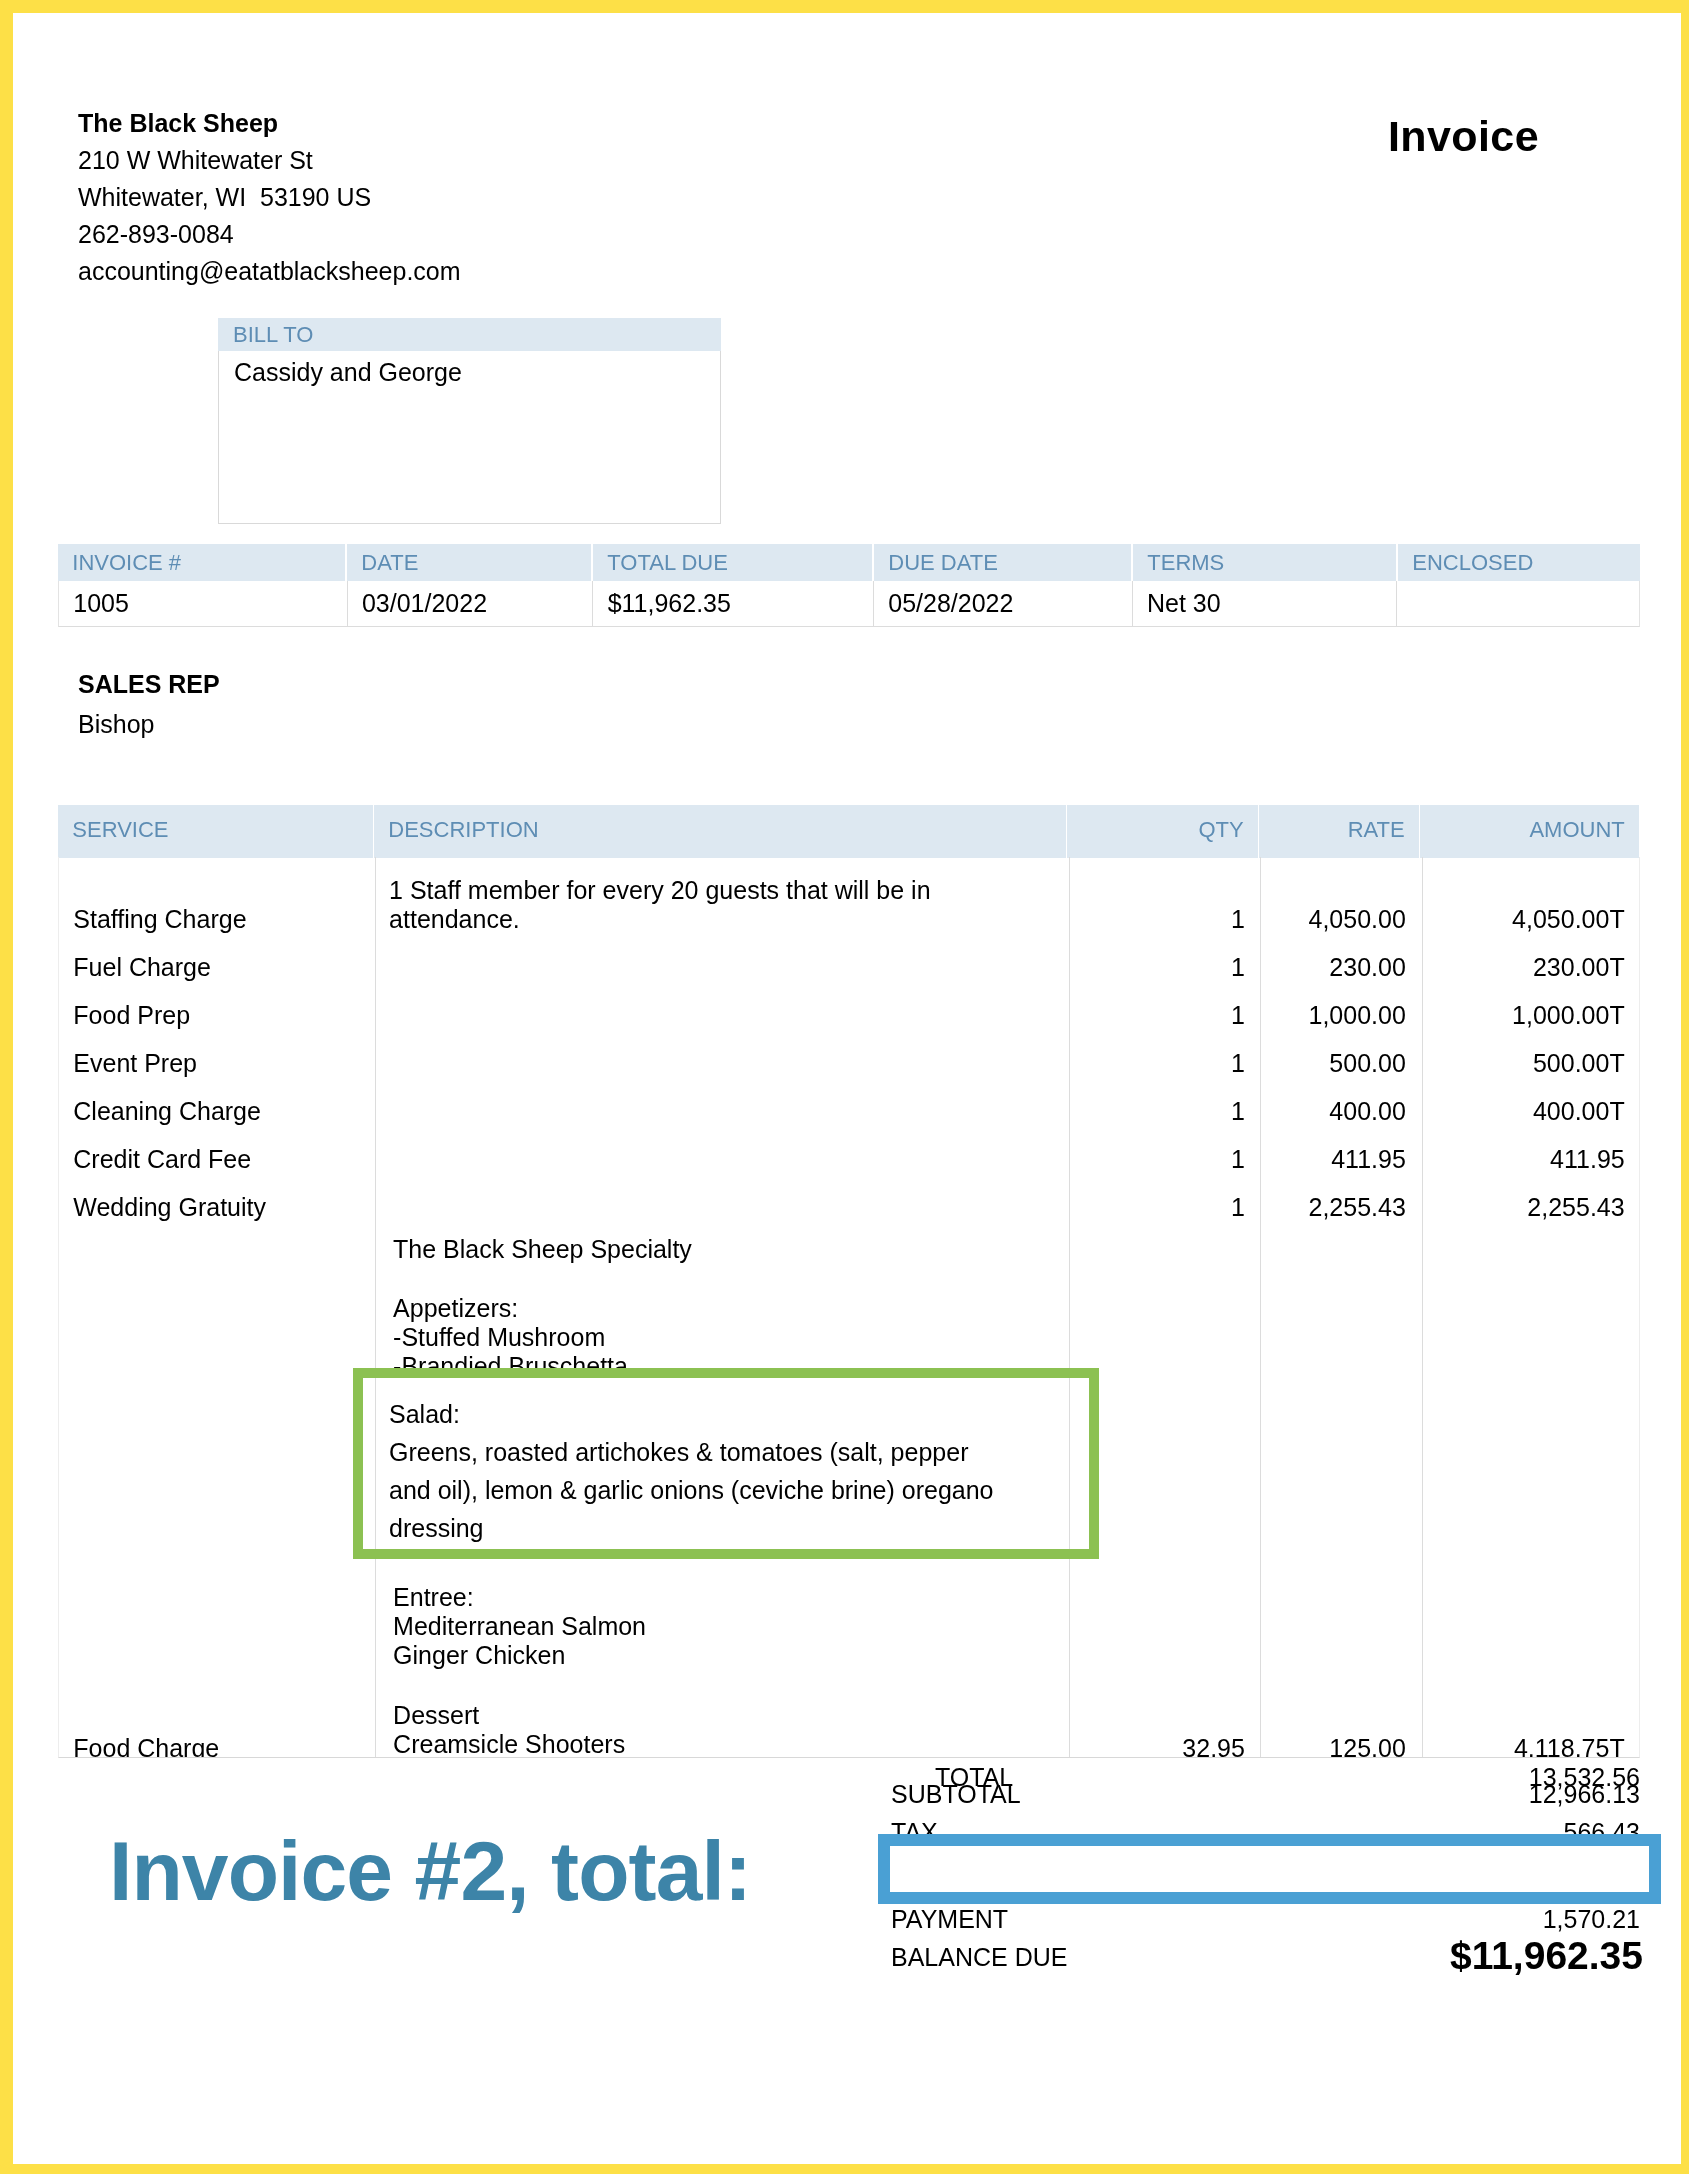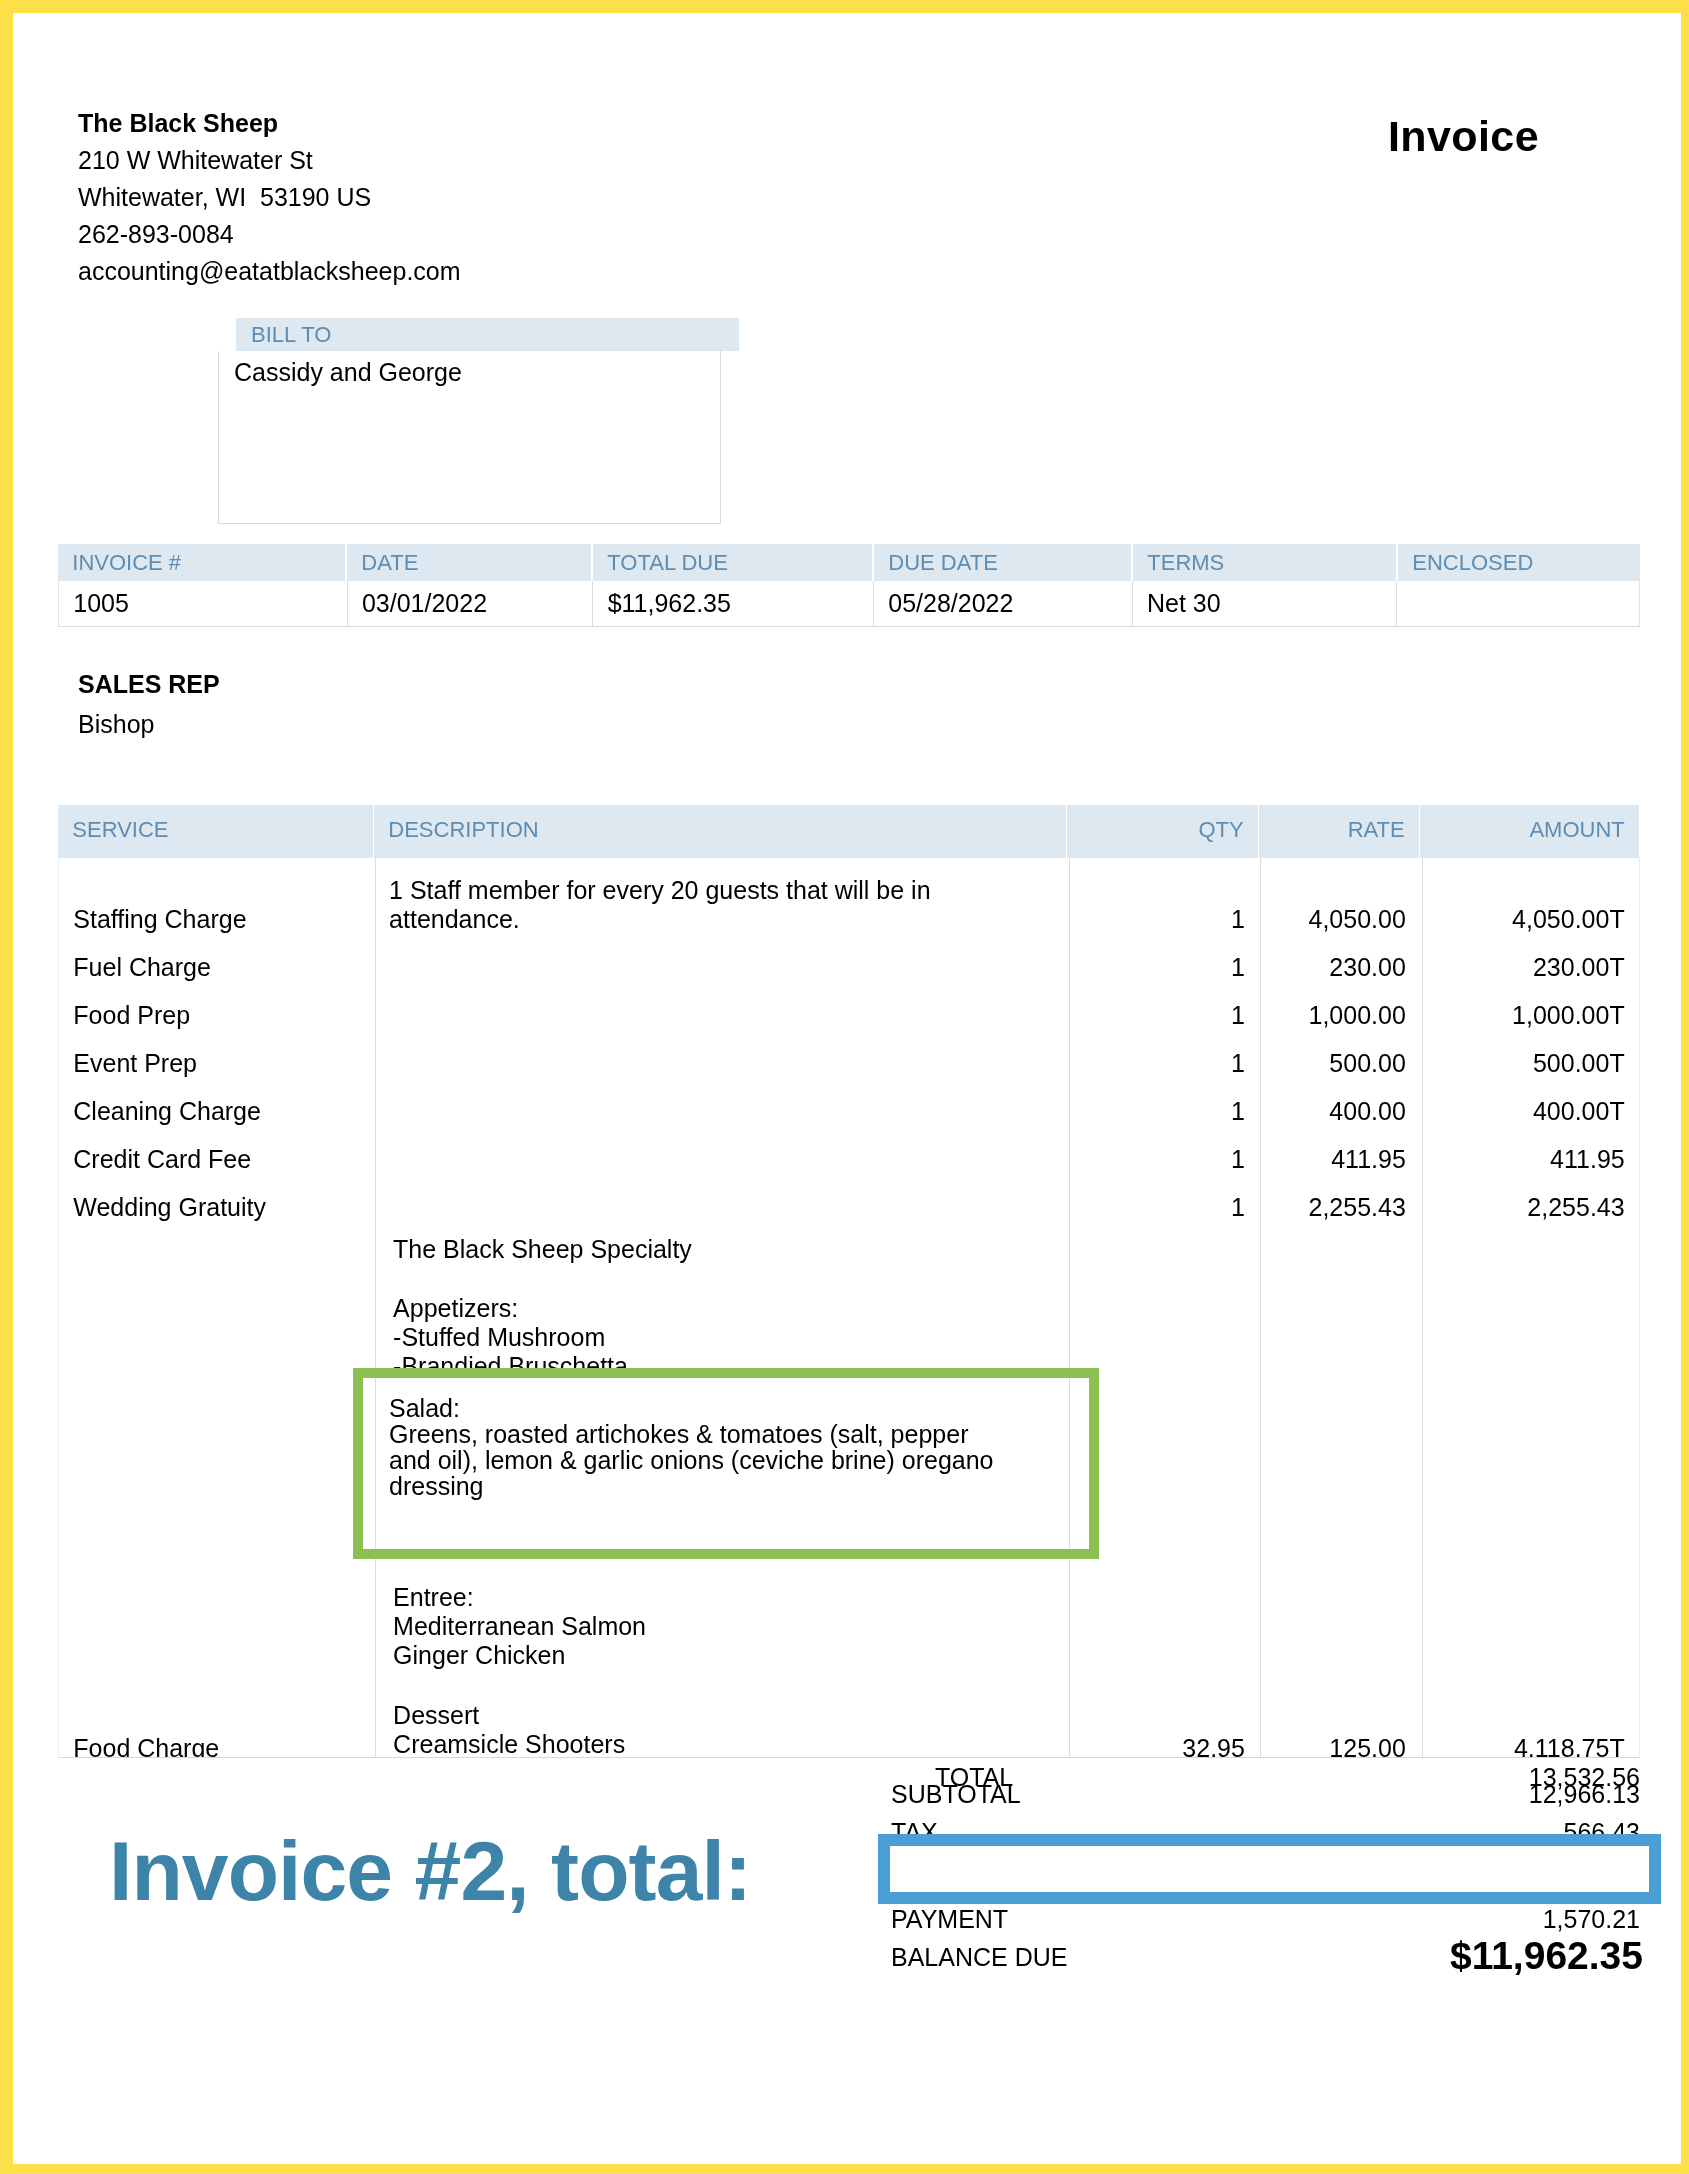--- a/index.html
+++ b/index.html
@@ -20,21 +20,21 @@
   .preline{white-space:pre-line;}
 
   
   .company{position:absolute;left:78px;top:105px;font-size:25px;line-height:37px;}
   .company-name{font-weight:bold;}
 
   
   .invoice-title{position:absolute;left:1388px;top:112px;font-size:43px;font-weight:600;letter-spacing:0.4px;}
 
   
-  .billto-header{position:absolute;left:236px;top:318px;width:503px;height:33px;
+  .billto-header{position:absolute;left:218px;top:318px;width:503px;height:33px;
     background:#dde8f1;color:#5e8db4;font-size:22px;line-height:33px;padding-left:15px;}
   .billto-body{position:absolute;left:218px;top:351px;width:503px;height:173px;
     border:0.9px solid #d9d9d9;border-top:none;background:#fff;
     font-size:25px;padding:7.1px 15px;}
 
   
   .meta-table{position:absolute;left:58px;top:544px;width:1582px;}
   .meta-head{display:flex;height:37px;}
   .meta-head .cell{background:#dde8f1;color:#5e8db4;font-size:22px;line-height:37px;
     padding-left:14.3px;border-right:2.7px solid #ffffff;}
@@ -72,21 +72,21 @@
   .rh-std{min-height:48px;}
 
   .desc-block{margin:4px;}
   .mt-gap{margin-top:30px;}
   .mt-entree{margin-top:202px;}
   .mt-dessert{margin-top:31px;}
 
   
   .green-box{position:absolute;left:294px;top:511px;width:746px;height:191px;
     border:10.7px solid #8cc152;background:transparent;
-    font-size:25px;line-height:26px;padding:17px 16px 0 26px;}
+    font-size:25px;line-height:38px;padding:17px 16px 0 26px;}
 
   
   .sum-row{position:absolute;left:891px;width:749px;display:flex;
     justify-content:space-between;font-size:25px;}
   .sum-sub{top:1780px;} .sum-tax{top:1818px;} .sum-total{top:1763px;padding-left:44px;}
   .sum-payment{top:1905px;} .sum-balance{top:1943px;}
   .balance-value{position:absolute;right:47px;top:1934px;font-size:39px;font-weight:bold;}
 
   
   .blue-box{position:absolute;left:878px;top:1834px;width:783px;height:70px;

